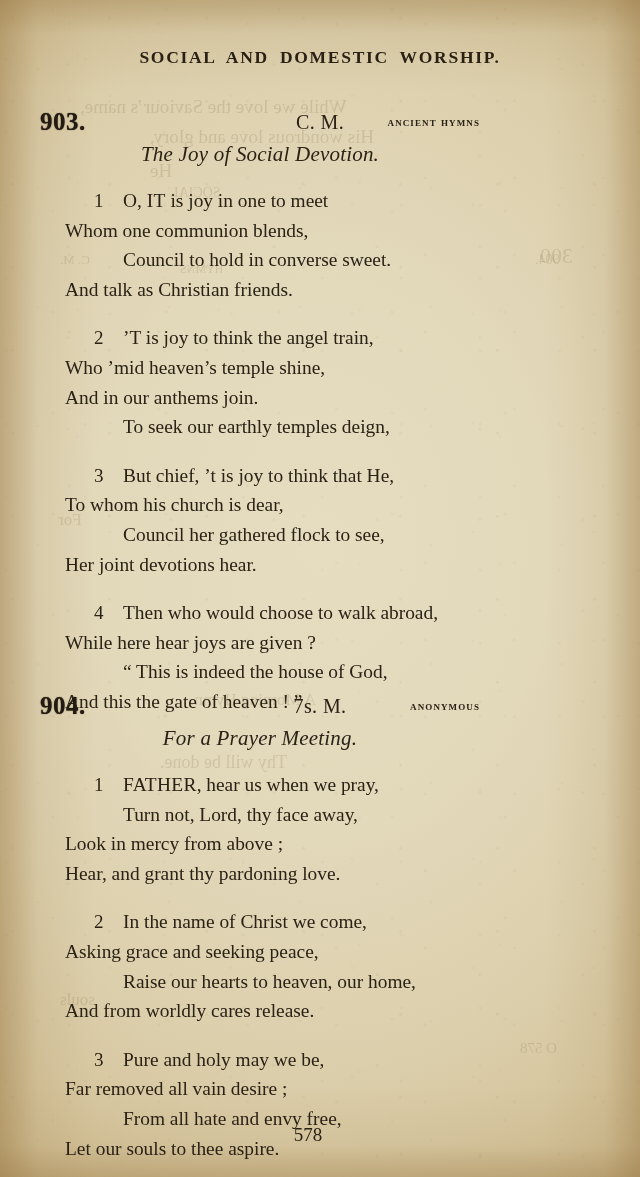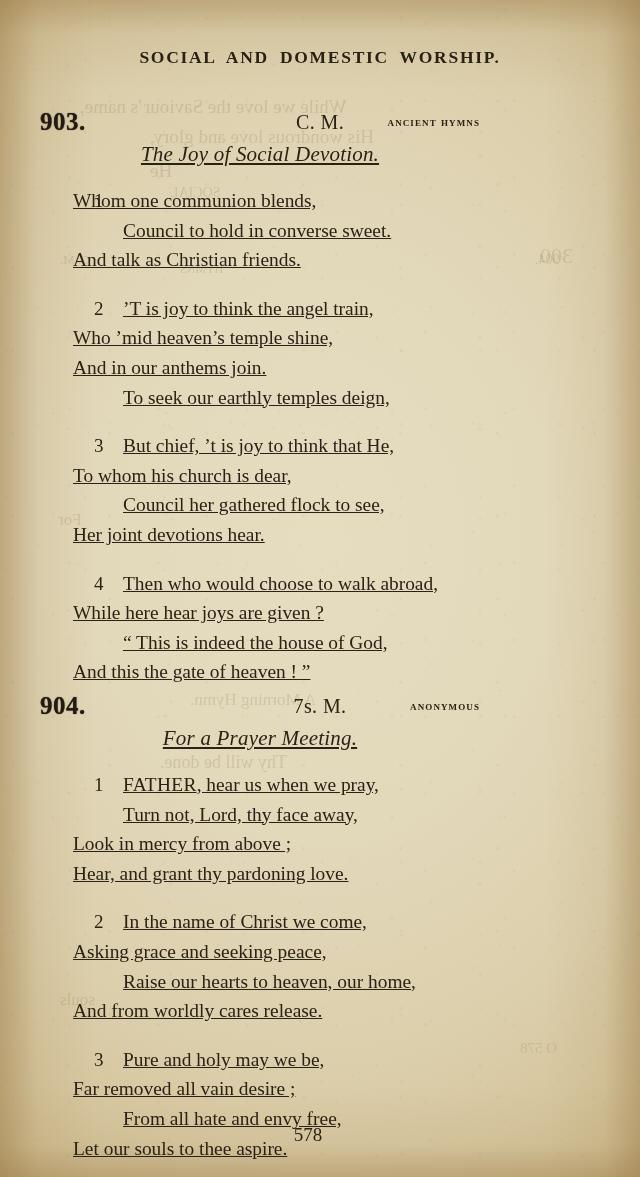--- a/index.html
+++ b/index.html
@@ -86,21 +86,21 @@
     width: 640px;
     text-align: center;
     font-size: 17.5px;
     letter-spacing: 1.7px;
     word-spacing: 5px;
     font-weight: 700;
     color: #2a2115;
   }
 
   
-  .hymn { position: absolute; left: 0; width: 520px; text-decoration: underline; }
+  .hymn { position: absolute; left: 0; width: 520px; }
 
   .hymn-head {
     position: relative;
     height: 30px;
   }
   .hymn-number {
     position: absolute;
     left: 40px;
     top: 0;
     font-size: 25px;
@@ -151,21 +151,21 @@
     position: absolute;
     left: 94px;
     top: 0;
     font-size: 19px;
     font-weight: 400;
   }
   .line {
     white-space: pre;
     padding-left: 123px;
   }
-  .line.indent { padding-left: 65px; margin-left: 8px; }
+  .line.indent { padding-left: 65px; }
   .smallcaps {
     font-variant: small-caps;
     letter-spacing: .3px;
   }
 
   .page-number {
     position: absolute;
     left: 0;
     width: 616px;
     text-align: center;
@@ -206,20 +206,21 @@
     <div class="hymn" id="hymn-0" style="top:108px;">
       <div class="hymn-head">
         <div class="hymn-number">903.</div>
         <div class="hymn-metre">C. M.</div>
         <div class="hymn-author">Ancient Hymns</div>
       </div>
       <div class="hymn-subtitle">The Joy of Social Devotion.</div>
       <div class="stanzas" id="stanzas-0">
           <div class="stanza">
             <div class="stanza-number">1</div>
+            <div class="line">O, <span class="smallcaps">IT</span> is joy in one to meet</div>
             <div class="line indent">Whom one communion blends,</div>
             <div class="line">Council to hold in converse sweet.</div>
             <div class="line indent">And talk as Christian friends.</div>
           </div>
           <div class="stanza">
             <div class="stanza-number">2</div>
             <div class="line">’T is joy to think the angel train,</div>
             <div class="line indent">Who ’mid heaven’s temple shine,</div>
             <div class="line indent">And in our anthems join.</div>
             <div class="line">To seek our earthly temples deign,</div>

